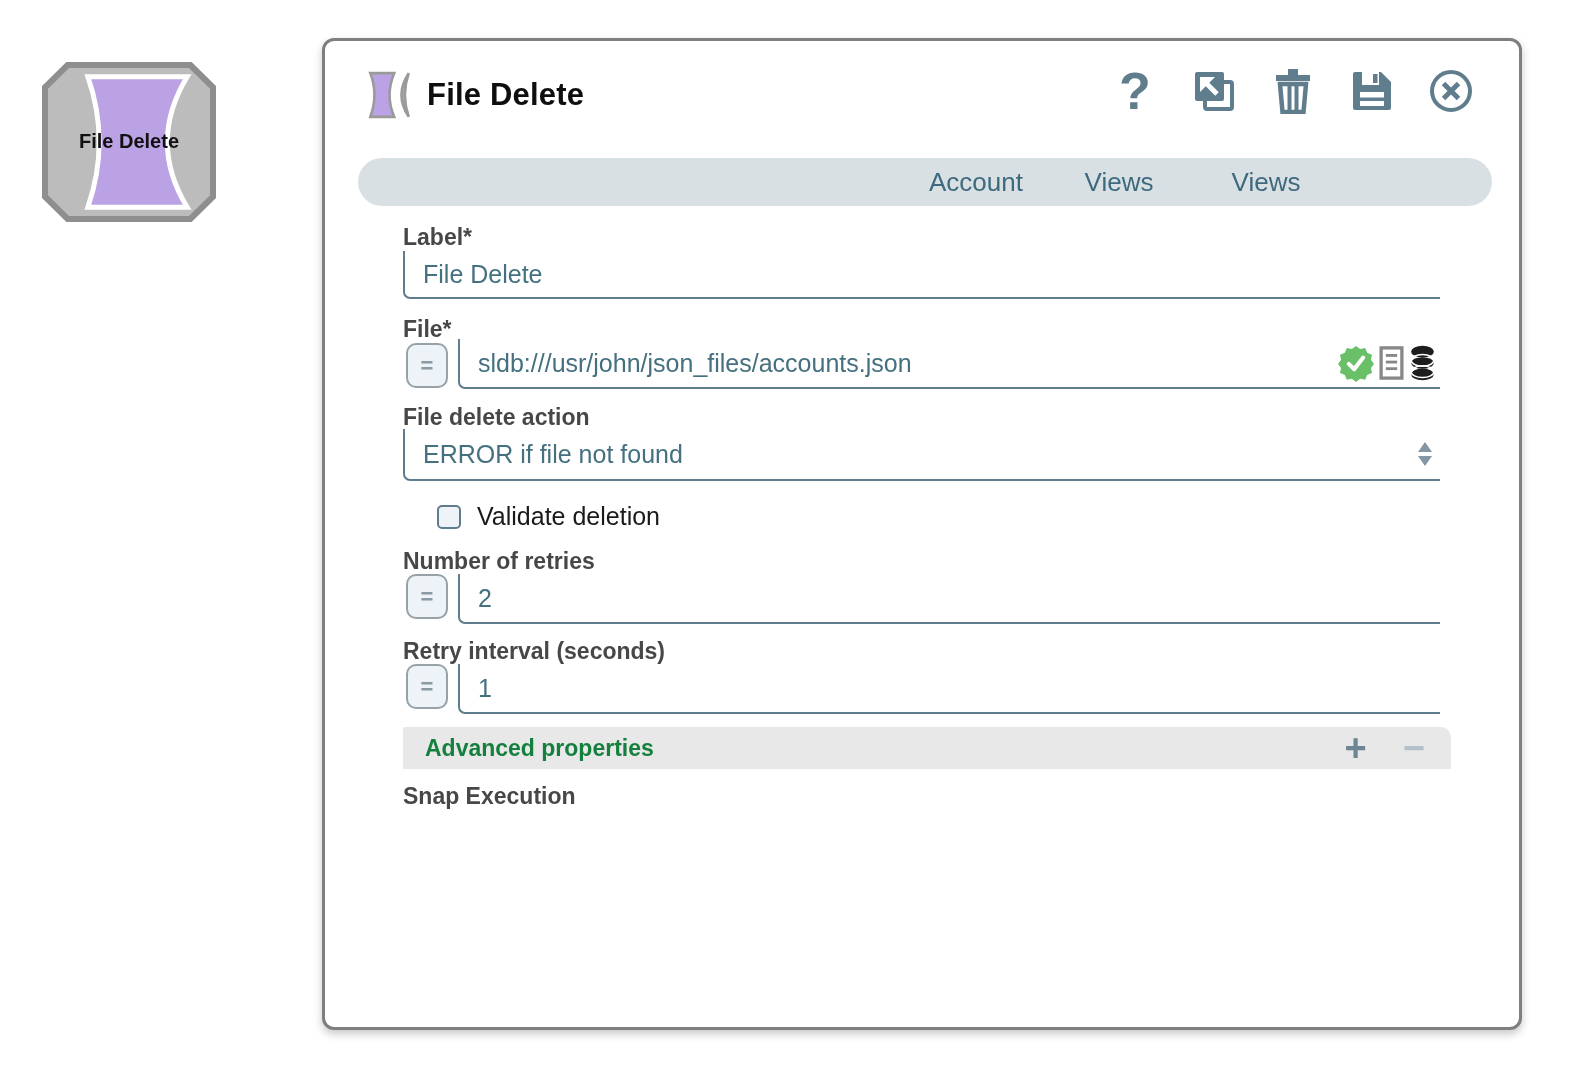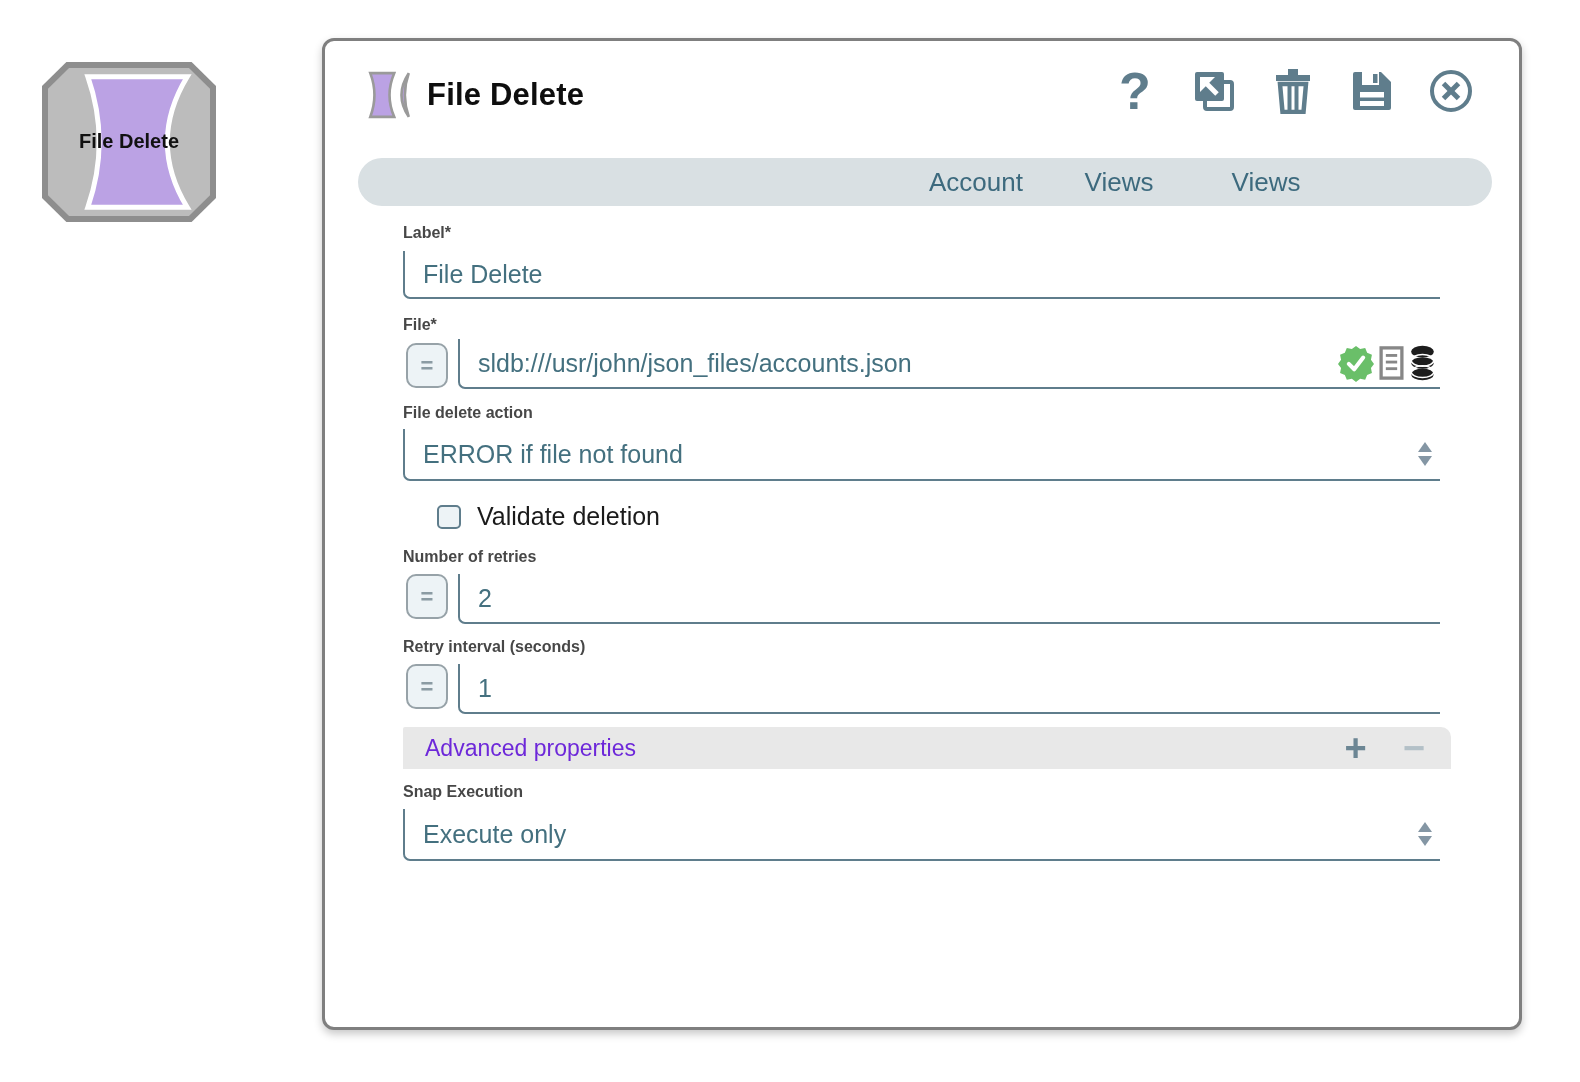--- a/index.html
+++ b/index.html
@@ -54,21 +54,21 @@
     background:#ffffff; display:flex; align-items:center; justify-content:center;
     font-size:26px; font-weight:bold; color:#151515;
   }
   .tab-inactive {
     position:absolute; top:0; height:48px; transform:translateX(-50%);
     display:flex; align-items:center; font-size:26px; color:#3d6a7e; cursor:pointer;margin-left:24px;
   }
   .tab-account { left:594px; } .tab-views { left:737px; } .tab-info { left:884px; }
 
   
-  .field-label { position:absolute; font-size:16px; font-weight:bold; color:#474747; }
+  .field-label { position:absolute; font-size:23px; font-weight:bold; color:#474747; }
   .input-line {
     position:absolute; box-sizing:border-box;
     border-left:2px solid #5f7d8c; border-bottom:2px solid #5f7d8c;
     border-bottom-left-radius:7px;
     display:flex; align-items:center; padding-left:18px;
     font-size:25px; color:#44707f; background:#fff;
   }
   .eq-btn {
     position:absolute; width:42px; height:45px; box-sizing:border-box;
     border:2px solid #97a2a8; border-radius:10px; background:#edf3f6;
@@ -90,21 +90,21 @@
   }
   .checkbox-label { font-size:25px; color:#1a1a1a; }
 
   .file-icons { position:absolute; right:4px; top:50%; transform:translateY(-50%); display:flex; align-items:center; gap:5px; }
 
   .adv-bar {
     position:absolute; left:78px; top:686px; width:1048px; height:42px; box-sizing:border-box;
     background:#e8e8e8; border-top-right-radius:10px; border-top-left-radius:2px;
     display:flex; align-items:center; padding:0 26px 0 22px;
   }
-  .adv-title { font-size:23px; font-weight:normal; color:#6d28d9; flex:1; }
+  .adv-title { font-size:23px; font-weight:bold; color:#15803d; flex:1; }
   .adv-plus { font-size:38px; font-weight:bold; color:#6c8694; line-height:1; cursor:pointer; margin-right:36px; }
   .adv-minus { font-size:38px; font-weight:bold; color:#b3c0c7; line-height:1; cursor:pointer; }
 </style>
 </head>
 <body>
 
 <div class="stage">
 
   <div class="snap-tile">
     <div class="snap-tile-inner">
@@ -224,22 +224,15 @@
       <span>1</span>
     </div>
 
     <div class="adv-bar">
       <span class="adv-title">Advanced properties</span>
       <span class="adv-plus">+</span>
       <span class="adv-minus">−</span>
     </div>
 
     <div class="field-label" style="left:78px; top:742px;">Snap Execution</div>
-    <div class="input-line select-line" style="left:78px; top:768px; width:1037px; height:52px;">
-      <span>Execute only</span>
-      <div class="spinner">
-        <div class="tri-up"></div>
-          <div class="tri-down"></div>
-      </div>
-    </div>
 
   </div>
 </div>
 
 </body></html>

